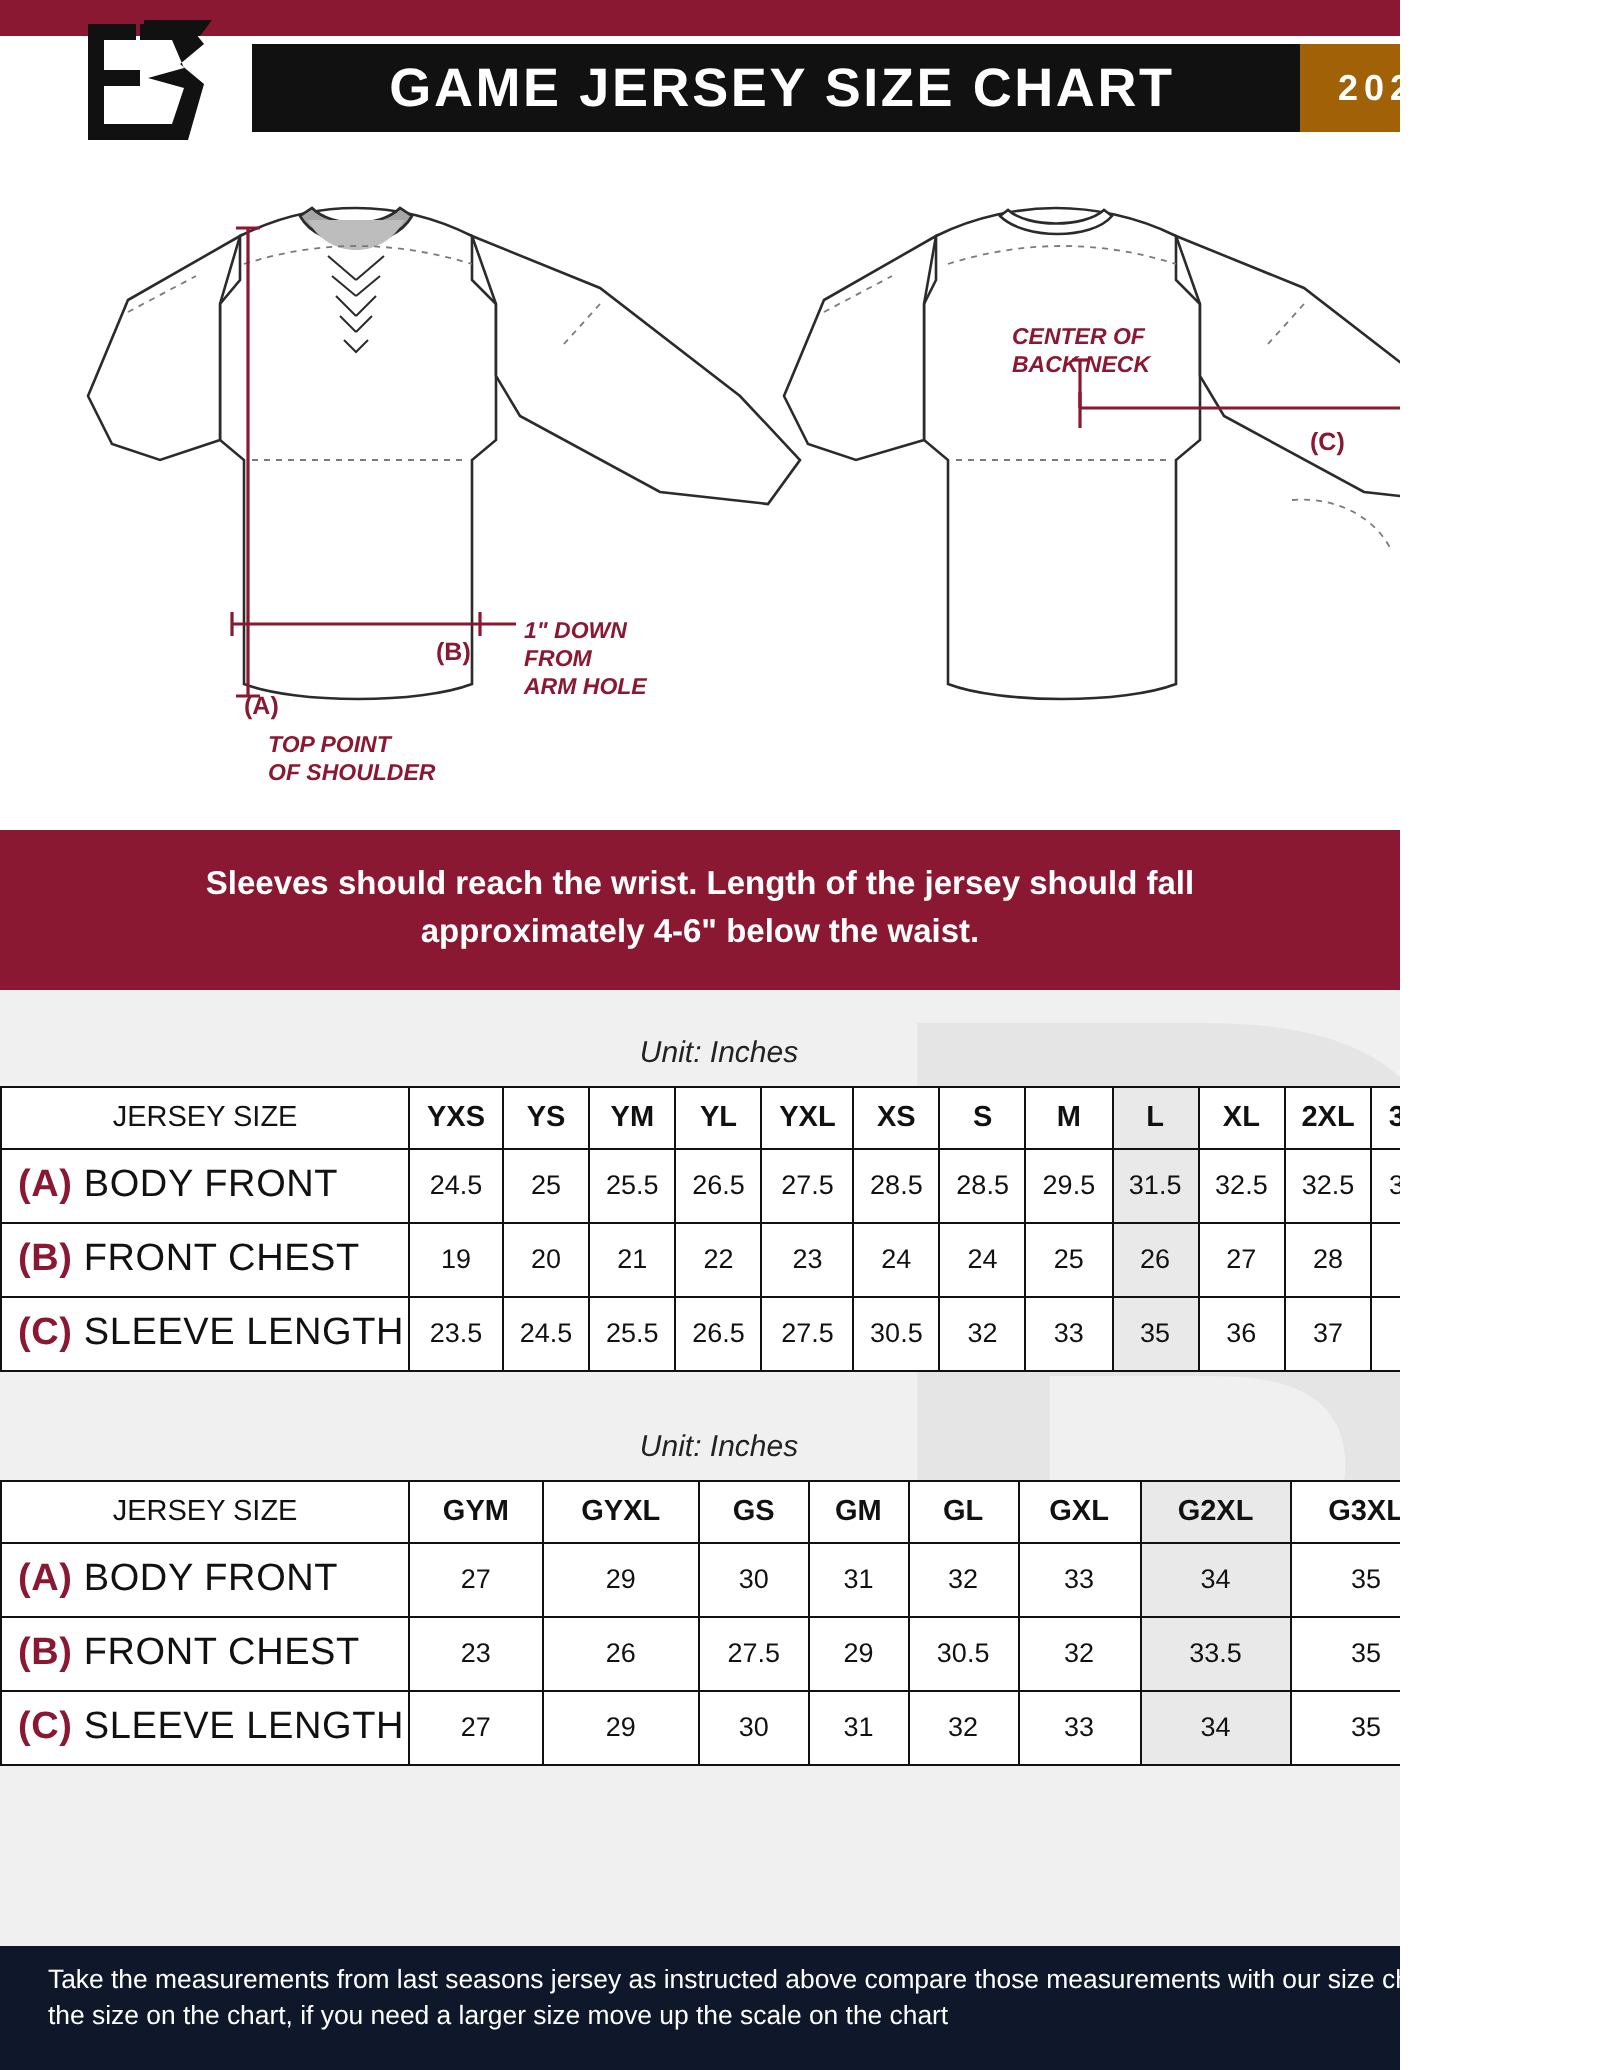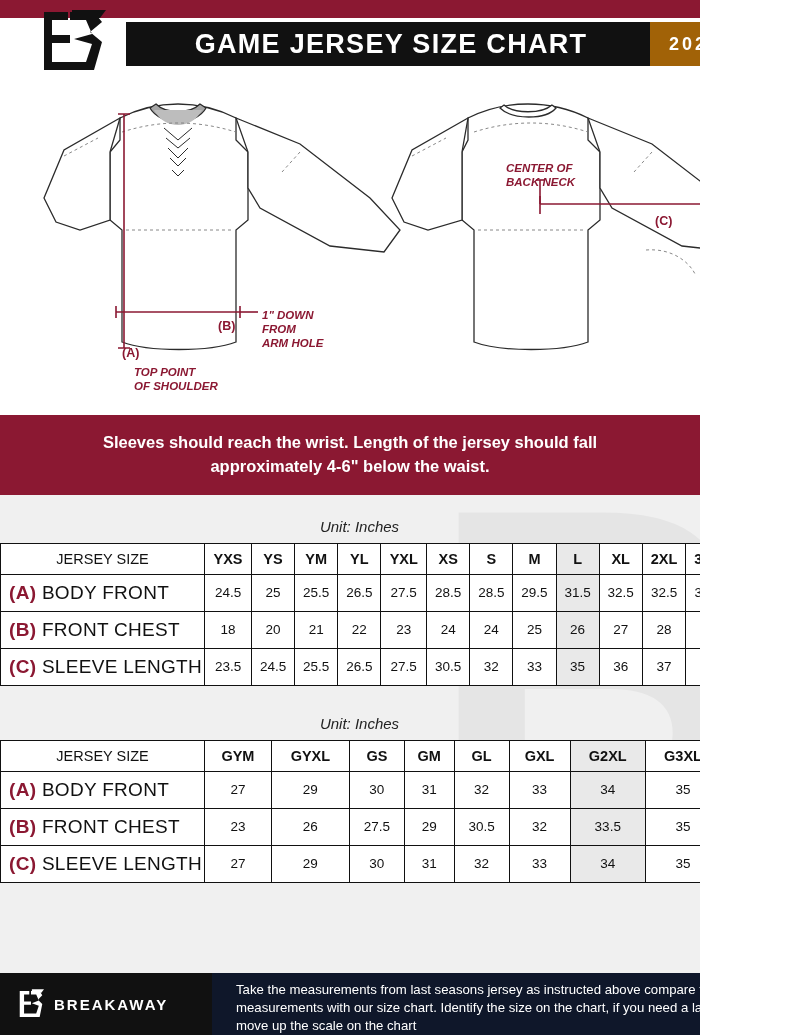--- a/index.html
+++ b/index.html
@@ -228,21 +228,21 @@
           <td class="shade">31.5</td>
           <td>32.5</td>
           <td>32.5</td>
           <td>34.5</td>
         </tr>
         <tr>
           <td class="rowlabel">
             <span class="tag">(B)</span>
             <span>FRONT CHEST</span>
           </td>
-          <td>18</td>
+          <td>19</td>
           <td>20</td>
           <td>21</td>
           <td>22</td>
           <td>23</td>
           <td>24</td>
           <td>24</td>
           <td>25</td>
           <td class="shade">26</td>
           <td>27</td>
           <td>28</td>
@@ -331,24 +331,16 @@
           <td>33</td>
           <td class="shade">34</td>
           <td>35</td>
           <td class="blank"></td>
         </tr>
       </tbody>
     </table>
   </div>
 
   <div class="footer">
-    <div class="footer-left">
-      <svg class="fl-logo" viewBox="0 0 30 34">
-        <polygon points="2,2 13,2 13,6 7,6 7,14 15,14 15,18 7,18 7,28 15,28 15,32 2,32" fill="#fff"></polygon>
-        <polygon points="15,2 25,2 28,7 23,12 28,17 25,32 15,32 15,28 21,28 24,19 16,16 24,13 21,6 15,6" fill="#fff"></polygon>
-        <polygon points="16,0 30,0 27,4 16,4" fill="#fff"></polygon>
-      </svg>
-      <span class="fl-text">BREAKAWAY</span>
-    </div>
     <div class="footer-right">Take the measurements from last seasons jersey as instructed above compare those measurements  with our size chart. Identify the size on the chart, if you need a larger size move up the scale on the chart</div>
   </div>
 
 </div>
 
 </body></html>

